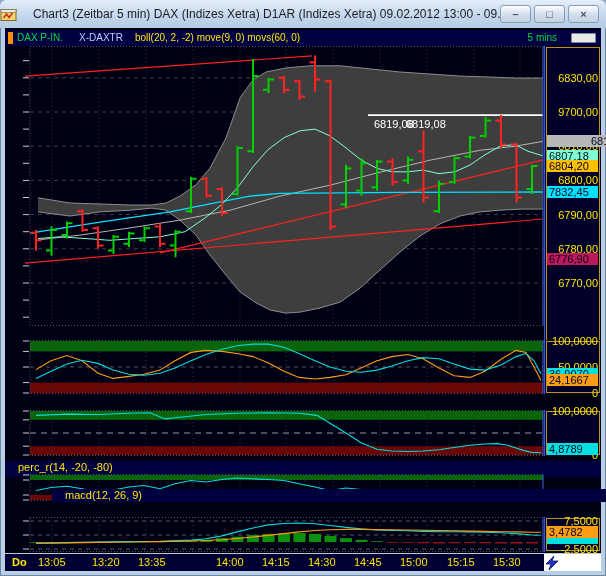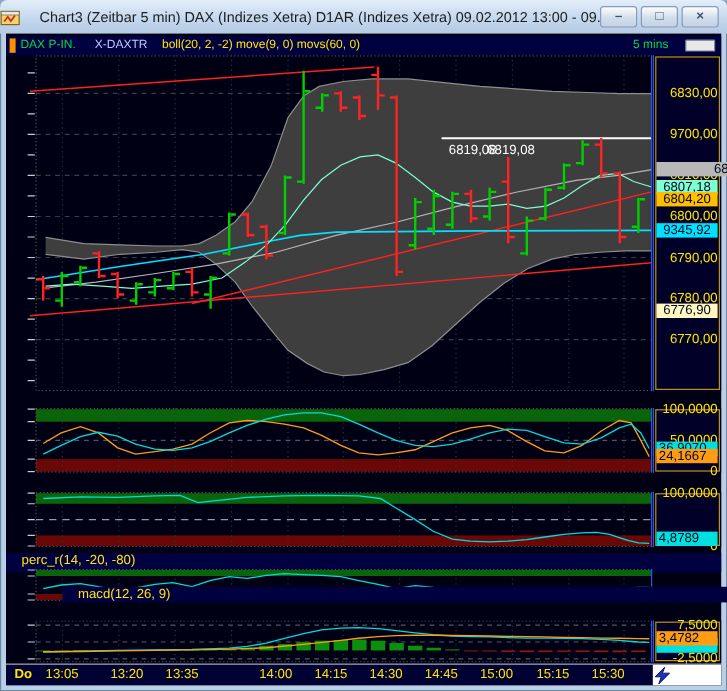--- a/index.html
+++ b/index.html
@@ -26,21 +26,21 @@
   .leg-st{position:absolute;left:130px;color:#ffe400;}
   .leg-int{position:absolute;right:44px;color:#00d84a;}
   .hthumb{position:absolute;right:5px;top:3px;width:23px;height:8px;background:#e9e9e9;
           border:1px solid #7f8896;border-radius:1px;}
   svg{position:absolute;left:0;display:block;}
   #svg-main{top:18px;} #svg-stoc{top:312px;} #svg-dss{top:382px;} #svg-perc{top:446px;} #svg-macd{top:489px;}
   #hdr-stoc{top:298px;height:14px;} #hdr-dss{top:368px;height:14px;}
   #hdr-perc{top:433px;height:16px;} #hdr-macd{top:461px;height:13px;margin-left:47px;}
   .scalecol{position:absolute;left:539px;width:57px;background:#000028;border-left:1px solid #2f55e0;
             box-sizing:border-box;}
-  #scale-main{top:18px;height:280px;text-align:center;} #scale-stoc{top:312px;height:54px;}
+  #scale-main{top:18px;height:322px;} #scale-stoc{top:312px;height:54px;}
   #scale-dss{top:382px;height:46px;} #scale-perc{top:446px;height:27px;} #scale-macd{top:489px;height:35px;}
   .scalebox{position:absolute;left:1px;top:1px;right:1px;bottom:1px;border:1px solid #bd9410;}
   .slabel{position:absolute;right:3px;height:12px;line-height:12px;font-size:11px;color:#ffe400;white-space:nowrap;}
   .sbadge{position:absolute;left:2px;width:47px;height:12px;line-height:12px;font-size:11px;color:#00091e;
           padding:0 2px;white-space:nowrap;}
   .sep{position:absolute;left:0;top:525px;width:596px;height:1px;background:#c2c8d2;}
   #timeaxis{position:absolute;left:0;top:526px;width:596px;height:17px;background:#000032;}
   .tlabel{position:absolute;top:2px;font-size:11px;color:#ffe400;white-space:nowrap;}
   .tday{font-weight:bold;}
   .corner{position:absolute;left:539px;top:0;width:57px;height:17px;background:#ffffff;
@@ -232,22 +232,22 @@
         <div class="slabel" style="top: 26px;">6830,00</div>
         <div class="slabel" style="top: 60px;">9700,00</div>
         <div class="slabel" style="top: 94px;">6810,00</div>
         <div class="slabel" style="top: 128px;">6800,00</div>
         <div class="slabel" style="top: 163px;">6790,00</div>
         <div class="slabel" style="top: 197px;">6780,00</div>
         <div class="slabel" style="top: 231px;">6770,00</div>
         <div class="sbadge" style="background: rgb(184, 184, 184); top: 89px; padding-left: 44px;">6811,47</div>
         <div class="sbadge" style="background: rgb(127, 255, 212); top: 104px;">6807,18</div>
         <div class="sbadge" style="background: rgb(255, 190, 0); top: 114px;">6804,20</div>
-        <div class="sbadge" style="background: rgb(0, 224, 255); top: 140px;">9345,92</div>
-        <div class="sbadge" style="background: #fef9c3; top: 207px;">6776,90</div>
+        <div class="sbadge" style="background: rgb(0, 224, 255); top: 140px;">7832,45</div>
+        <div class="sbadge" style="background: #be185d; top: 207px;">6776,90</div>
       </div>
 
     <svg id="svg-stoc" width="539" height="54" viewBox="5 340 539 54">
         <rect x="30" y="341" width="513" height="10.399999999999977" fill="#0a650a"></rect>
         <rect x="30" y="382.6" width="513" height="10.399999999999977" fill="#6a0808"></rect>
         <line x1="52" y1="340" x2="52" y2="394" stroke="#34343e" stroke-dasharray="1,3"></line>
         <line x1="99" y1="340" x2="99" y2="394" stroke="#34343e" stroke-dasharray="1,3"></line>
         <line x1="146" y1="340" x2="146" y2="394" stroke="#34343e" stroke-dasharray="1,3"></line>
         <line x1="193" y1="340" x2="193" y2="394" stroke="#34343e" stroke-dasharray="1,3"></line>
         <line x1="240" y1="340" x2="240" y2="394" stroke="#34343e" stroke-dasharray="1,3"></line>

